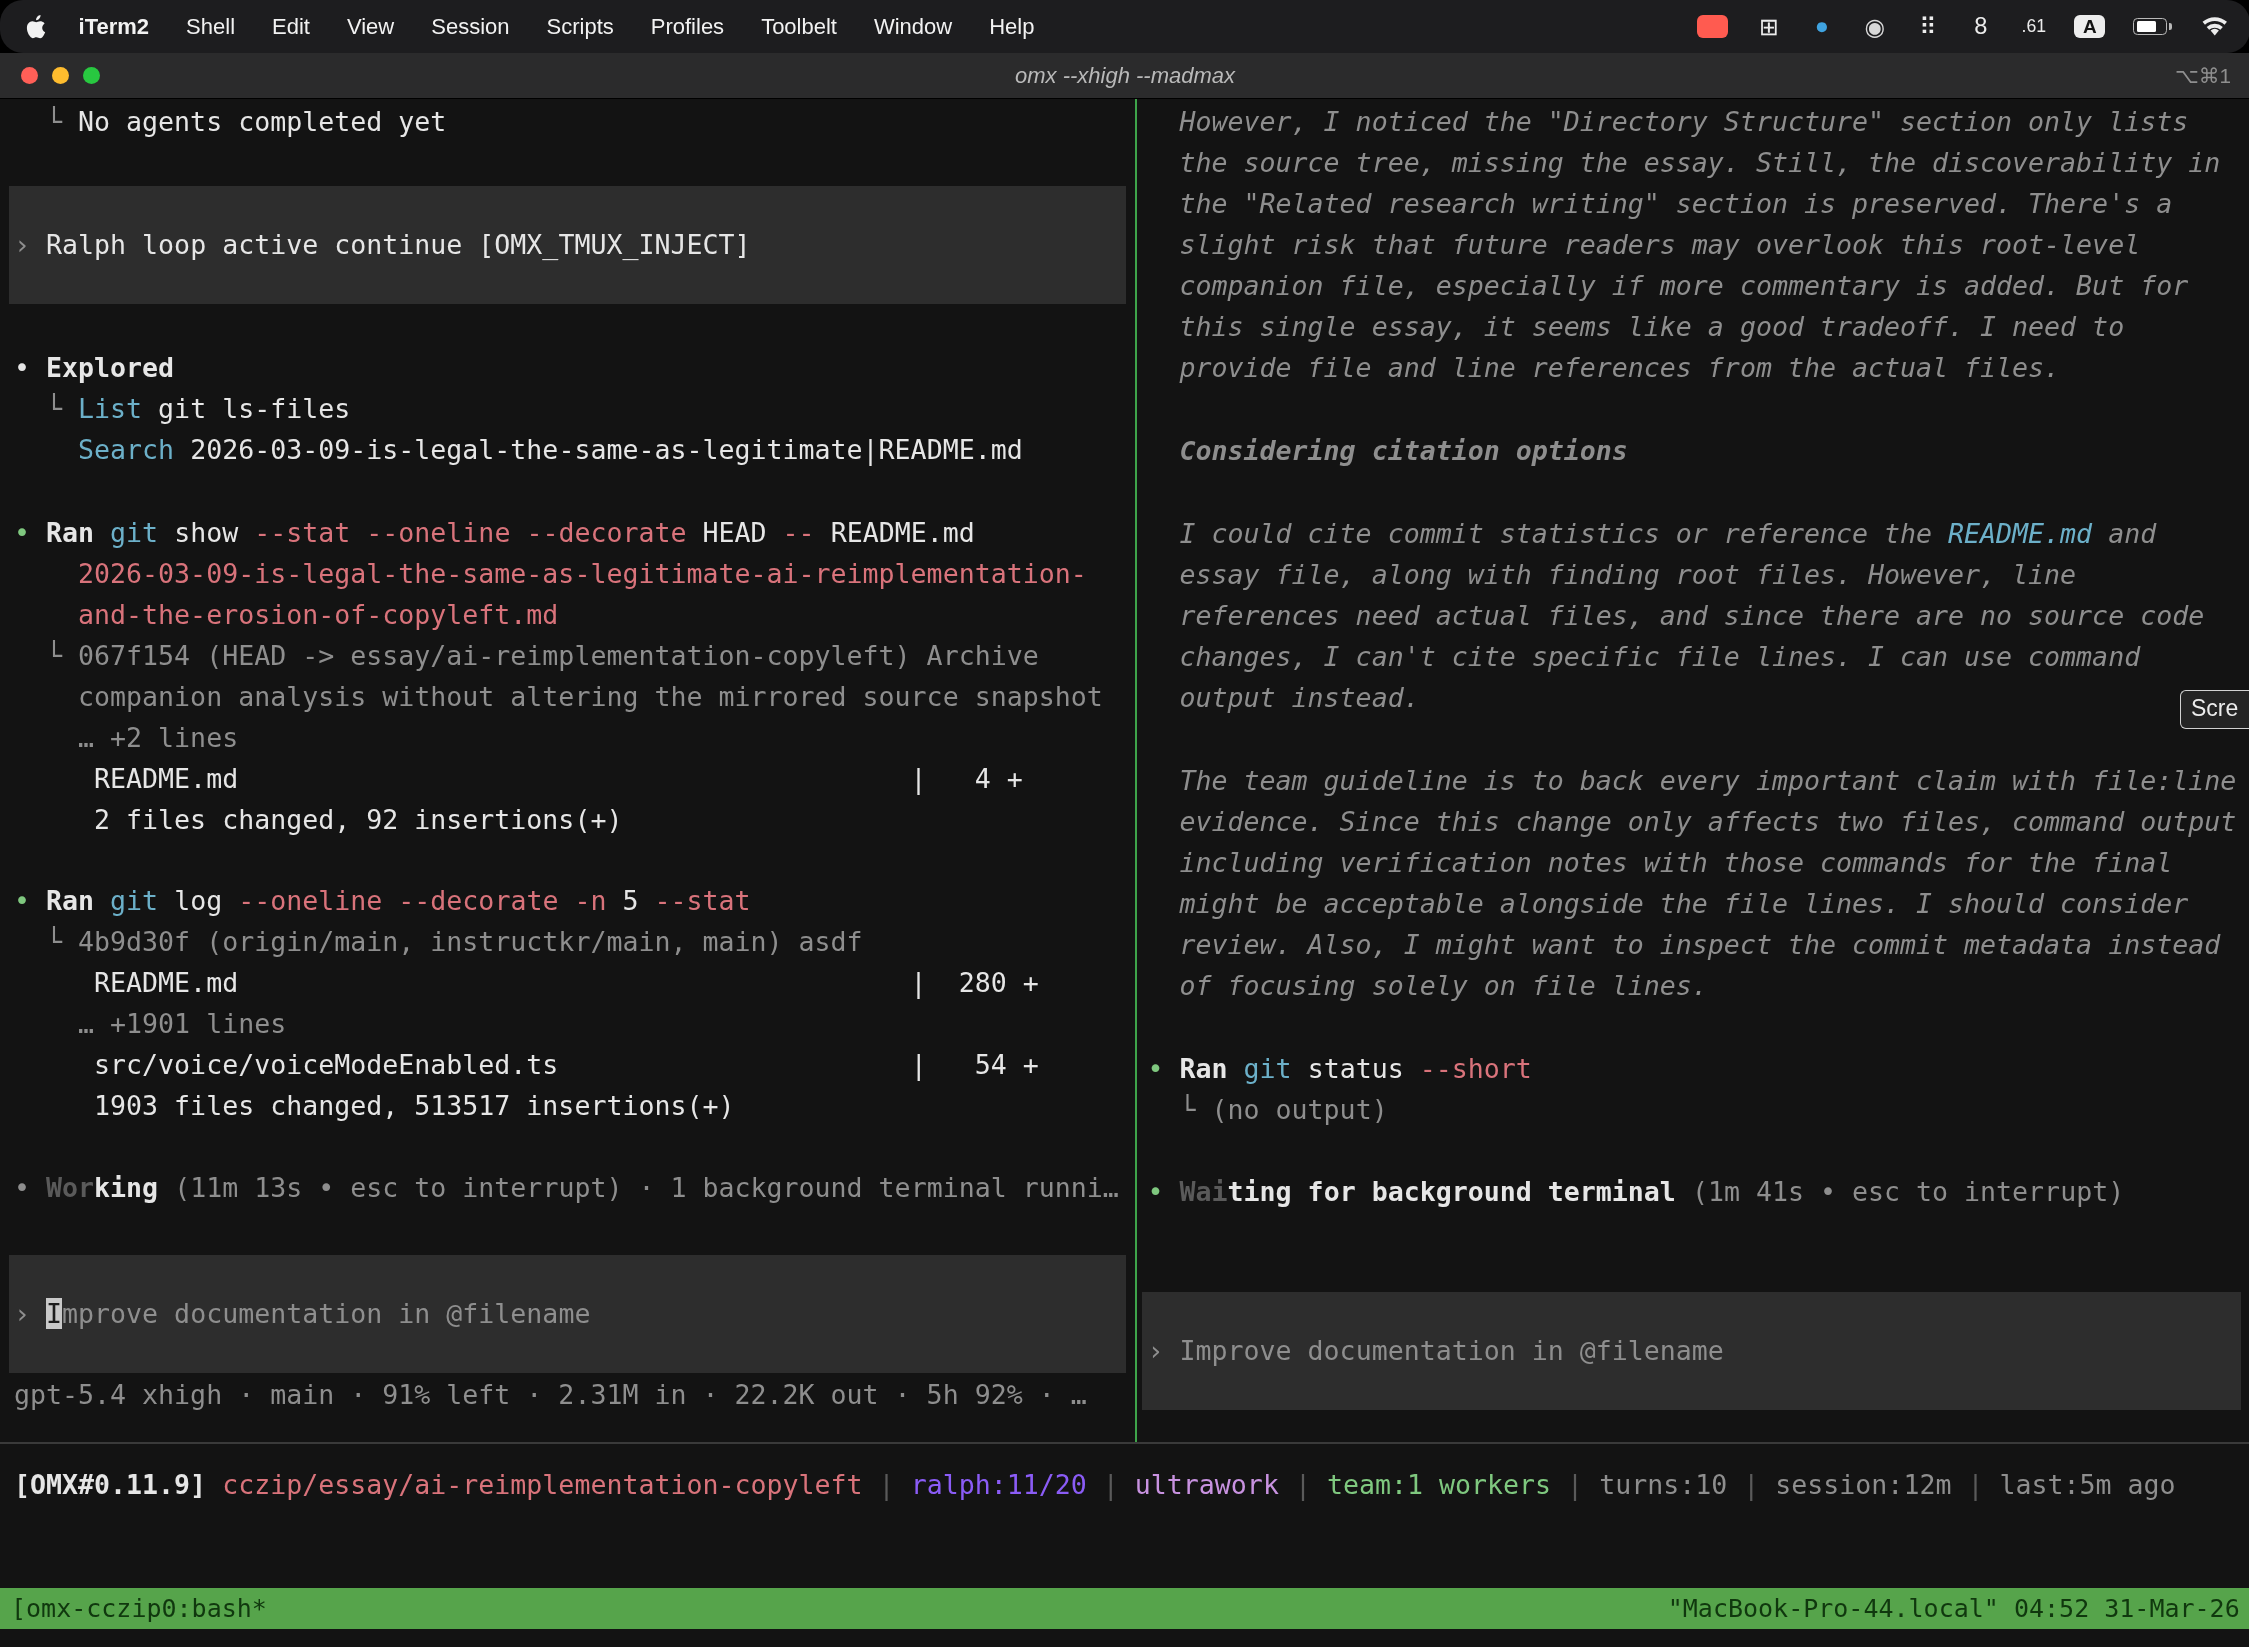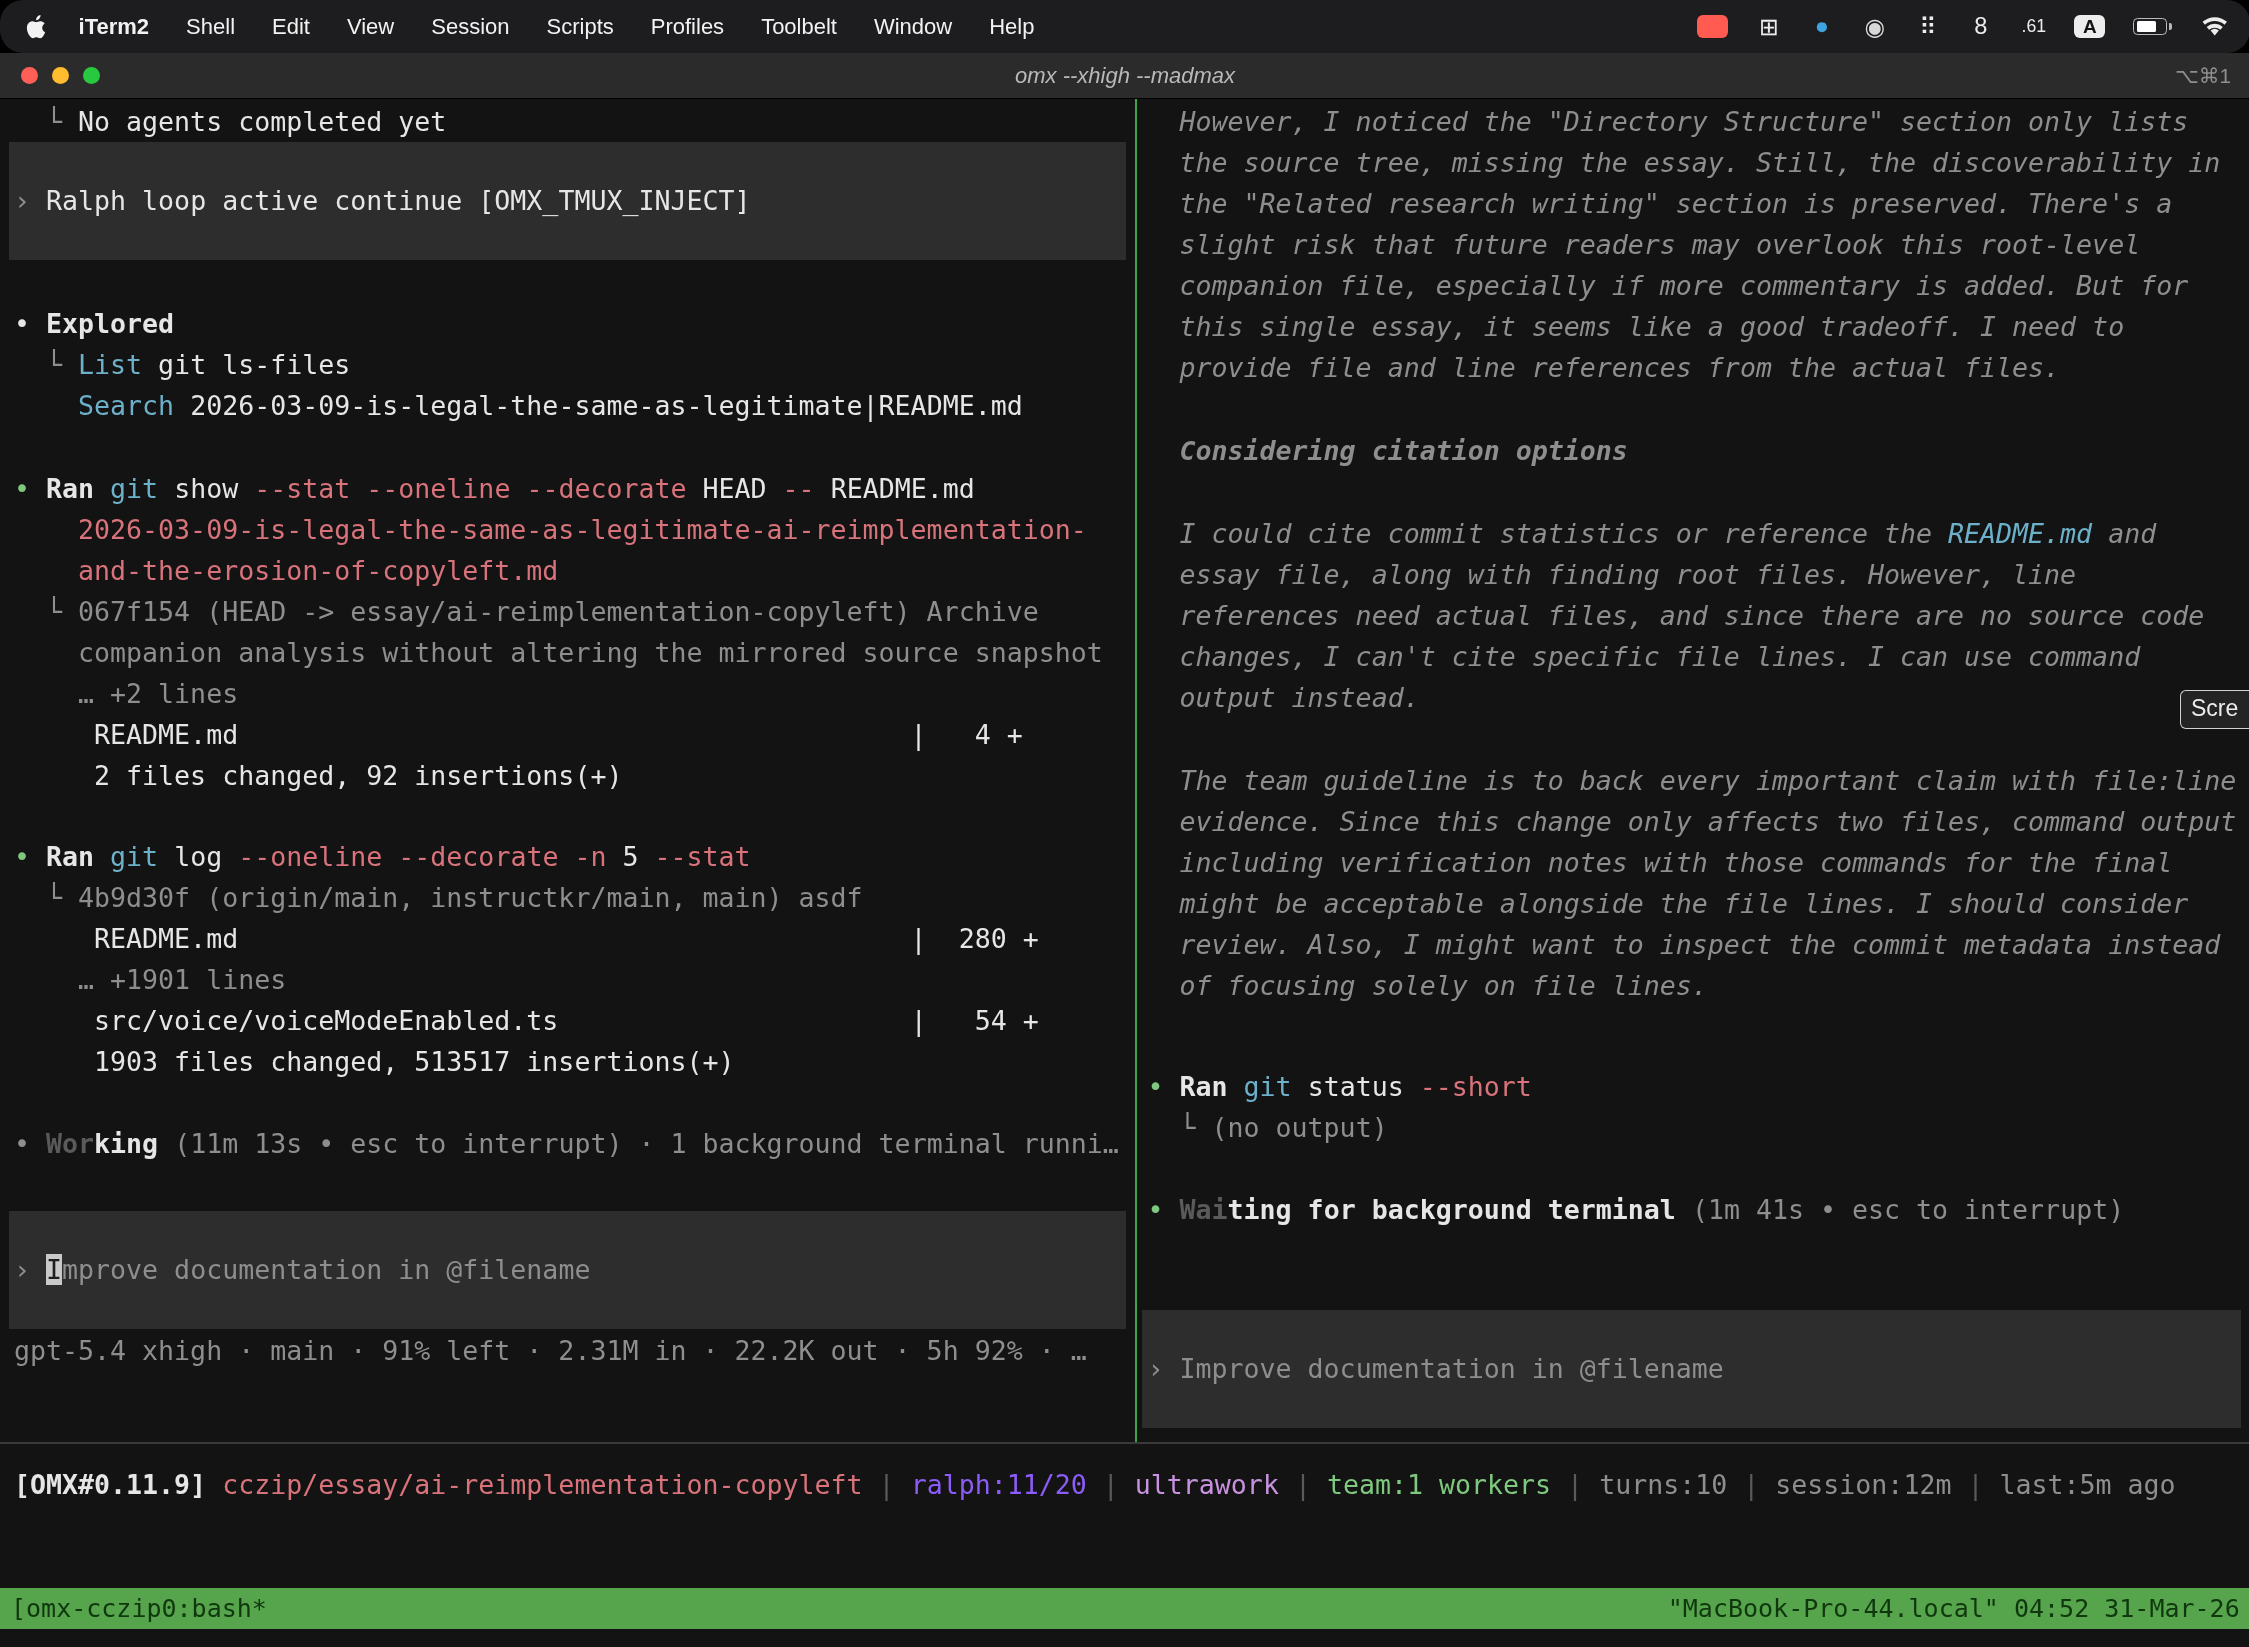--- a/index.html
+++ b/index.html
@@ -121,21 +121,21 @@
     <span class="tl-dot tl-green"></span>
   </span>
   <span class="win-title">omx --xhigh --madmax</span>
   <span class="win-shortcut">⌥⌘1</span>
 </div>
 
 <div class="terminal">
   <div class="panes">
     <div class="pane left">
         <div class="tline"><span class="c-gray">  └ </span><span class="c-white">No agents completed yet</span></div>
-        <div class="tbox" style="">
+        <div class="tbox" style="margin-top: 44px;">
           <div class="tline"><span class="c-gray">› </span><span class="c-white">Ralph loop active continue [OMX_TMUX_INJECT]</span></div>
         </div>
         <div class="tline" style="margin-top: 43px;"><span class="c-white">• </span><span class="c-white c-bold">Explored</span></div>
         <div class="tline"><span class="c-gray">  └ </span><span class="c-cyan">List</span><span class="c-white"> git ls-files</span></div>
         <div class="tline"><span class="c-white">    </span><span class="c-cyan">Search</span><span class="c-white"> 2026-03-09-is-legal-the-same-as-legitimate|README.md</span></div>
         <div class="tline" style="margin-top: 42px;"><span class="c-green">• </span><span class="c-white c-bold">Ran</span><span class="c-white"> </span><span class="c-cyan">git</span><span class="c-white"> show </span><span class="c-red">--stat --oneline --decorate</span><span class="c-white"> HEAD </span><span class="c-red">--</span><span class="c-white"> README.md</span></div>
         <div class="tline"><span class="c-white">    </span><span class="c-red">2026-03-09-is-legal-the-same-as-legitimate-ai-reimplementation-</span></div>
         <div class="tline"><span class="c-white">    </span><span class="c-red">and-the-erosion-of-copyleft.md</span></div>
         <div class="tline"><span class="c-gray">  └ </span><span class="c-gray">067f154 (HEAD -&gt; essay/ai-reimplementation-copyleft) Archive</span></div>
         <div class="tline"><span class="c-gray">    companion analysis without altering the mirrored source snapshot</span></div>
@@ -168,21 +168,21 @@
         <div class="tline"><span class="c-gray c-italic">  essay file, along with finding root files. However, line</span></div>
         <div class="tline"><span class="c-gray c-italic">  references need actual files, and since there are no source code</span></div>
         <div class="tline"><span class="c-gray c-italic">  changes, I can't cite specific file lines. I can use command</span></div>
         <div class="tline"><span class="c-gray c-italic">  output instead.</span></div>
         <div class="tline" style="margin-top: 42px;"><span class="c-gray c-italic">  The team guideline is to back every important claim with file:line</span></div>
         <div class="tline"><span class="c-gray c-italic">  evidence. Since this change only affects two files, command output</span></div>
         <div class="tline"><span class="c-gray c-italic">  including verification notes with those commands for the final</span></div>
         <div class="tline"><span class="c-gray c-italic">  might be acceptable alongside the file lines. I should consider</span></div>
         <div class="tline"><span class="c-gray c-italic">  review. Also, I might want to inspect the commit metadata instead</span></div>
         <div class="tline"><span class="c-gray c-italic">  of focusing solely on file lines.</span></div>
-        <div class="tline" style="margin-top: 60px;"><span class="c-green">• </span><span class="c-white c-bold">Ran</span><span class="c-white"> </span><span class="c-cyan">git</span><span class="c-white"> status </span><span class="c-red">--short</span></div>
+        <div class="tline" style="margin-top: 42px;"><span class="c-green">• </span><span class="c-white c-bold">Ran</span><span class="c-white"> </span><span class="c-cyan">git</span><span class="c-white"> status </span><span class="c-red">--short</span></div>
         <div class="tline"><span class="c-gray">  └ </span><span class="c-gray">(no output)</span></div>
         <div class="tline" style="margin-top: 41px;"><span class="c-green">• </span><span class="c-dim c-bold">Wai</span><span class="c-white c-bold">ting for background terminal</span><span class="c-gray"> (1m 41s • esc to interrupt)</span></div>
         <div class="tbox" style="margin-top: 80px;">
           <div class="tline"><span class="c-gray">› </span><span class="c-gray">Improve documentation in @filename</span></div>
         </div>
       </div>
   </div>
 
   <div class="hsep"></div>
   <div class="omx-line">

